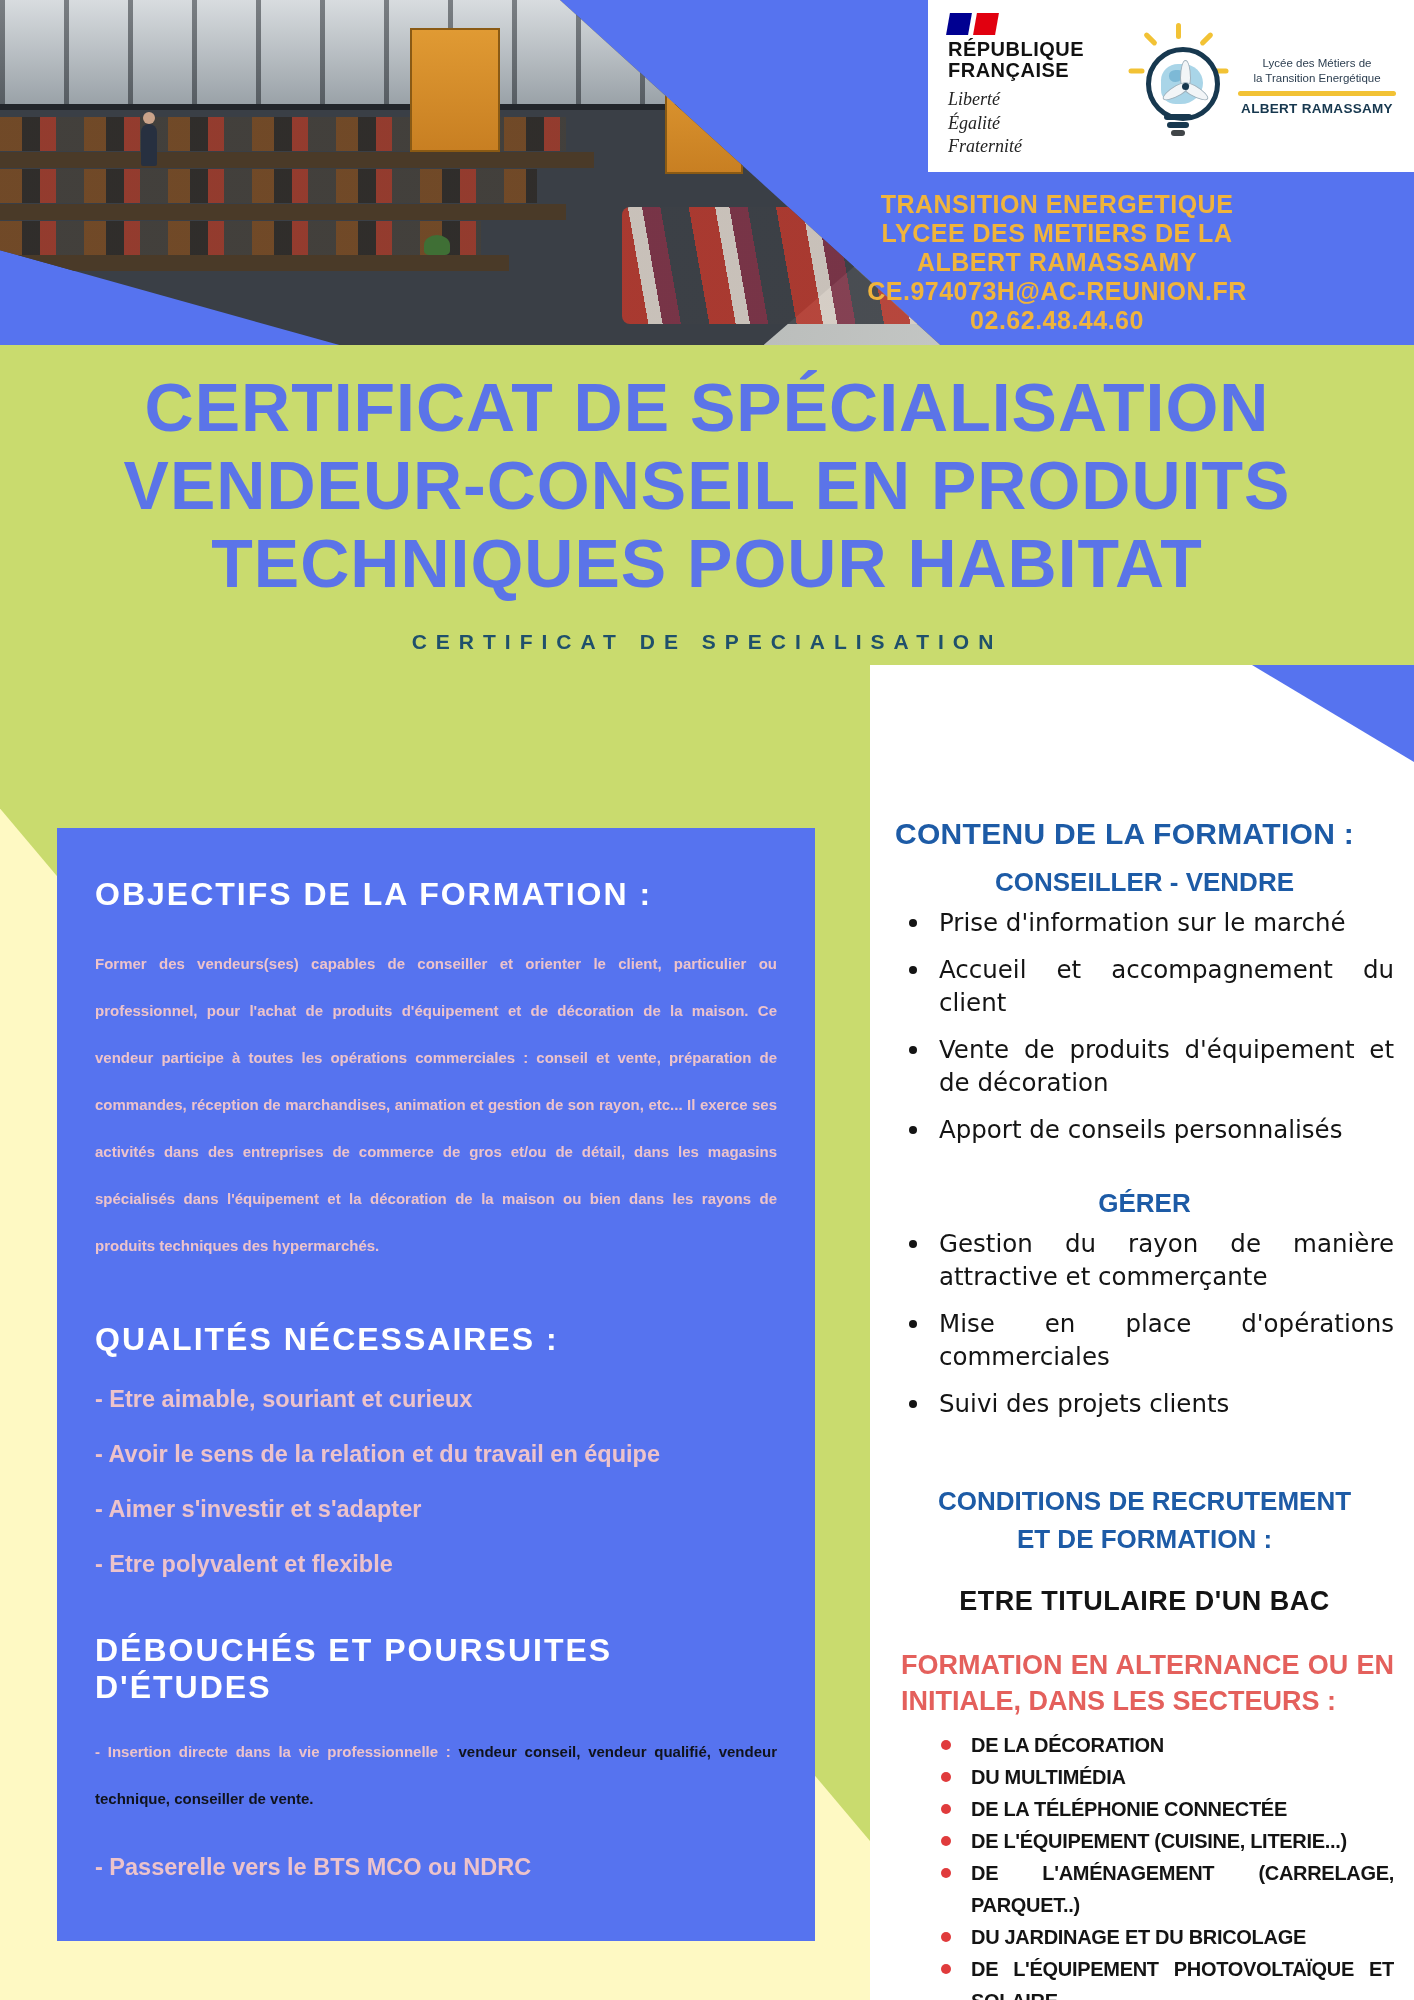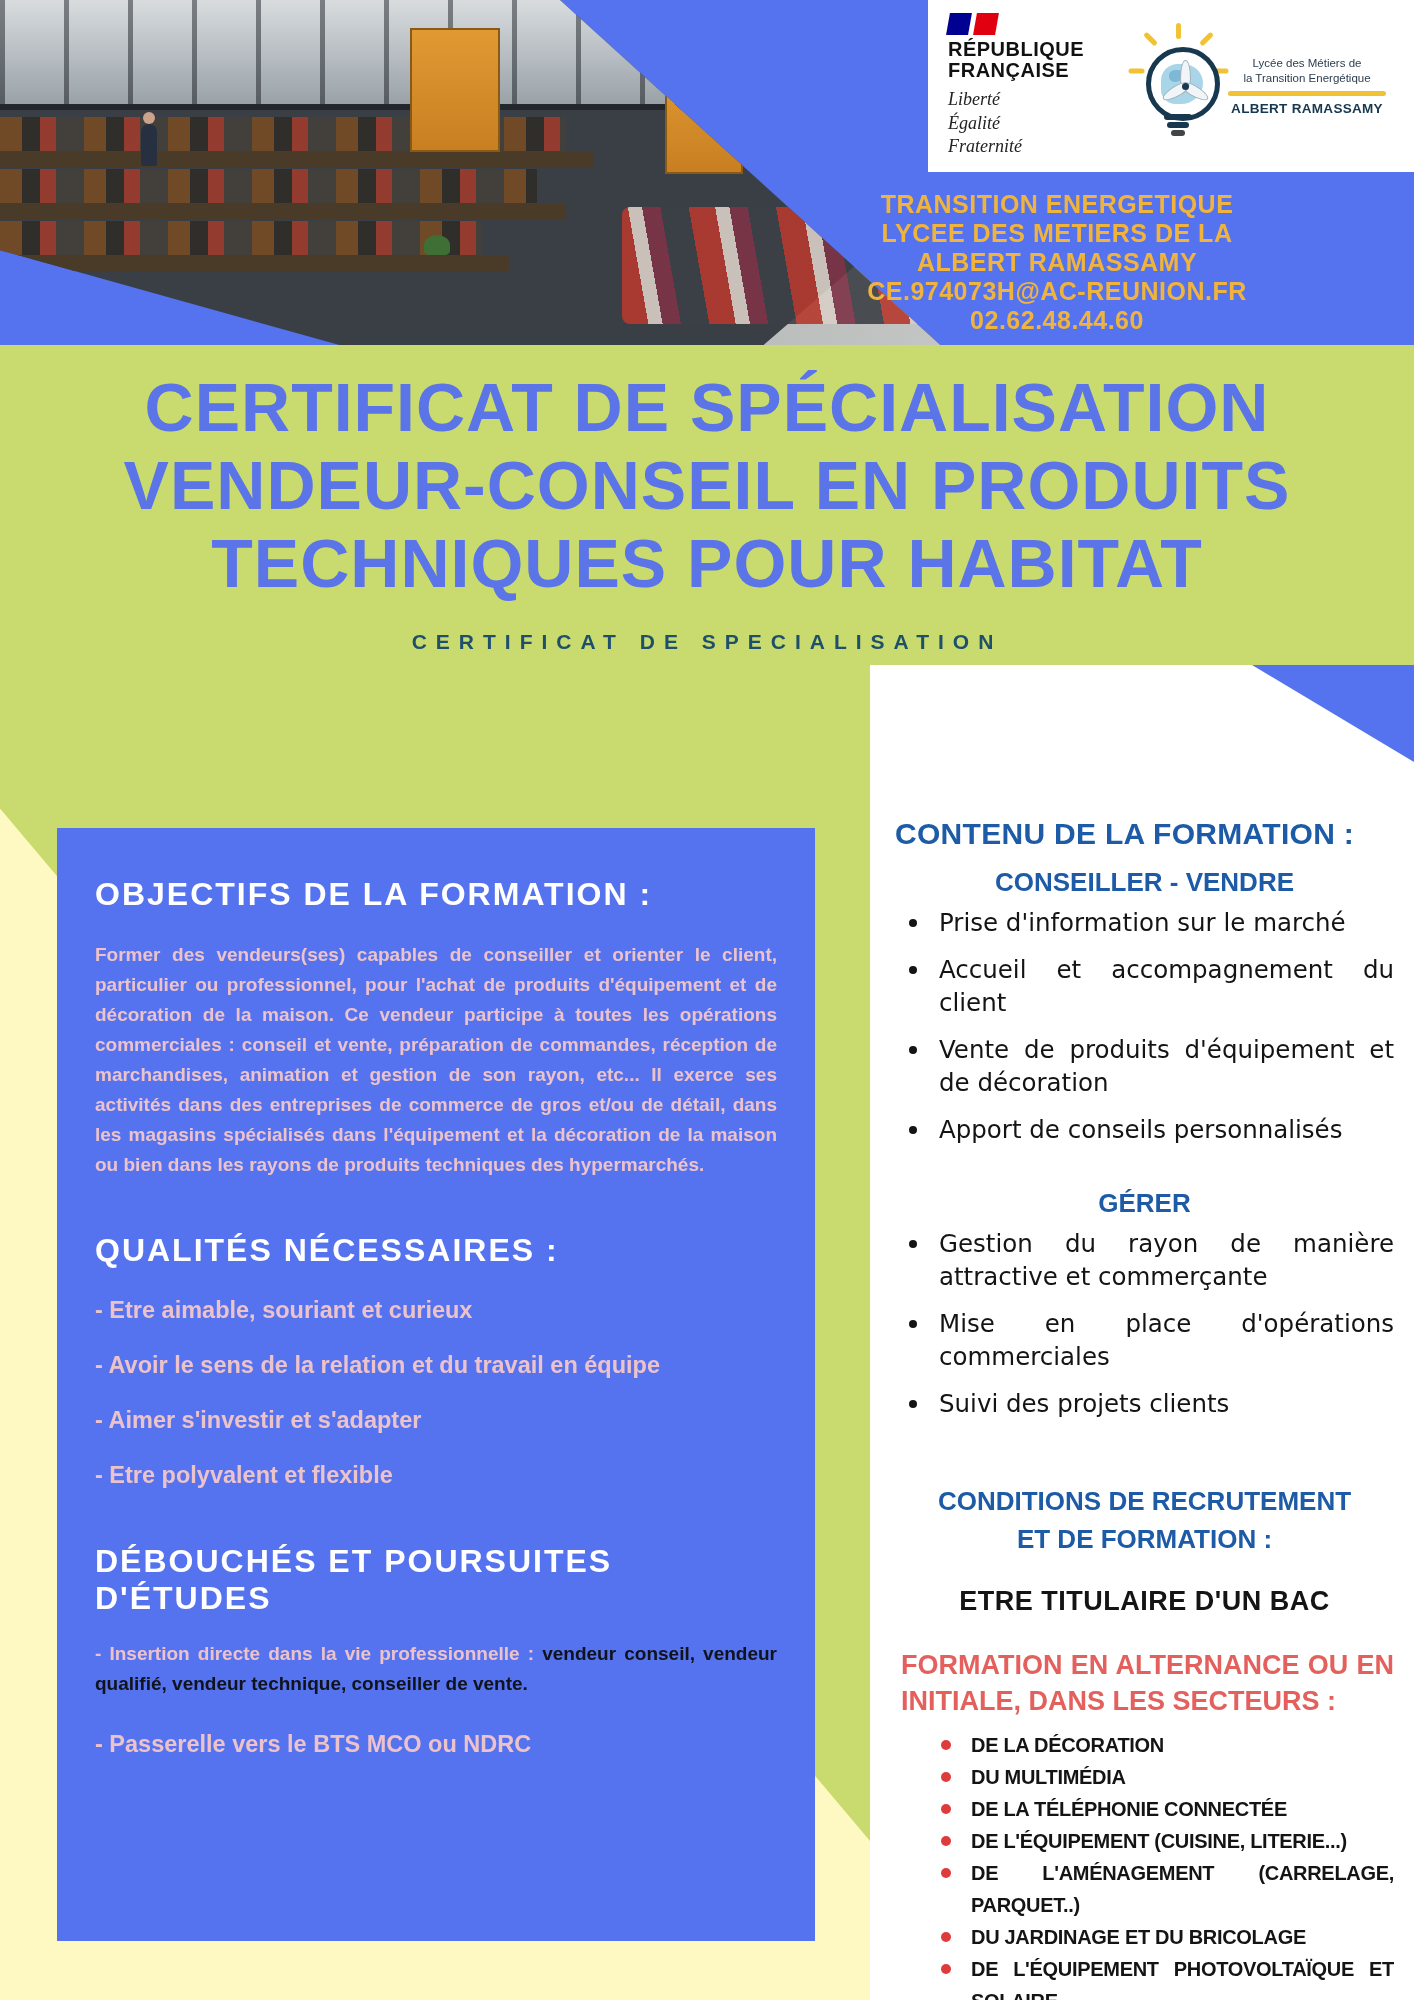--- a/index.html
+++ b/index.html
@@ -31,21 +31,21 @@
 
   
   .whitebox{position:absolute;left:928px;top:0;width:486px;height:172px;background:#ffffff;
     display:flex;align-items:center;justify-content:space-evenly;}
   .rf{width:170px;display:flex;flex-direction:column;align-items:flex-start;padding-left:6px;}
   .rf-flag{display:flex;gap:5px;margin-bottom:4px;}
   .rf-flag .b{width:22px;height:22px;background:#000091;transform:skewX(-10deg);}
   .rf-flag .r{width:22px;height:22px;background:#E1000F;transform:skewX(-10deg);}
   .rf-title{font-weight:bold;color:#111;font-size:20px;line-height:1.05;letter-spacing:.5px;}
   .rf-motto{font-family:"Liberation Serif",serif;font-style:italic;font-size:18px;color:#222;line-height:1.3;margin-top:7px;}
-  .lycee{display:flex;align-items:center;width:268px;}
+  .lycee{display:flex;align-items:center;gap:10px;width:268px;}
   .bulb{position:relative;width:96px;height:130px;flex:0 0 auto;}
   .ray{position:absolute;width:5px;height:16px;background:#f2c235;border-radius:3px;}
   .bulb-circle{position:absolute;left:14px;top:26px;width:64px;height:64px;border:5px solid #17384f;border-radius:50%;
     background:#ffffff;overflow:hidden;}
   .globe{position:absolute;left:10px;top:12px;width:42px;height:40px;background:#a9d5e8;
     border-radius:46% 54% 60% 40%;}
   .globe::after{content:'';position:absolute;left:8px;top:6px;width:14px;height:12px;background:#7db9d6;border-radius:50% 40% 60% 50%;}
   .blade{position:absolute;left:29px;top:8px;width:9px;height:28px;background:#f2f5f7;border:1px solid #9fb1bc;
     border-radius:50%/60% 60% 40% 40%;transform-origin:50% 26px;}
   .hub{position:absolute;left:31px;top:31px;width:7px;height:7px;border-radius:50%;background:#17384f;}
@@ -67,21 +67,21 @@
 
   .title{position:absolute;left:0;top:368px;width:1414px;text-align:center;
     color:#5b74e8;font-weight:bold;font-size:68px;line-height:78px;letter-spacing:1px;}
   .subtitle{position:absolute;left:0;top:630px;width:1414px;text-align:center;
     color:#1f506b;font-weight:bold;font-size:21px;letter-spacing:9px;}
 
   
   .bluebox{position:absolute;left:57px;top:828px;width:758px;height:1113px;background:#5673ef;
     box-sizing:border-box;padding:48px 38px 12px 38px;}
   .bb-h{color:#ffffff;font-weight:bold;font-size:32px;letter-spacing:2px;margin:0;}
-  .bb-para{color:#edc3cb;font-weight:bold;font-size:19px;line-height:30px;text-align:justify;margin:27px 0 0 0;}
+  .bb-para{color:#edc3cb;font-weight:bold;font-size:15px;line-height:47px;text-align:justify;margin:27px 0 0 0;}
   .bb-item{color:#edc3cb;font-weight:bold;font-size:23.5px;margin:28px 0 27px 0;}
   .bb-h2{margin-top:52px;}
   .bb-h3{margin-top:54px;}
   .bb-deb{margin-top:22px;}
   .bb-deb .dark{color:#10131c;}
   .bb-pass{margin-top:32px;}
 
   
   .panel{position:absolute;left:870px;top:665px;width:544px;height:1335px;background:#ffffff;box-sizing:border-box;
     padding:0 20px 0 25px;}

